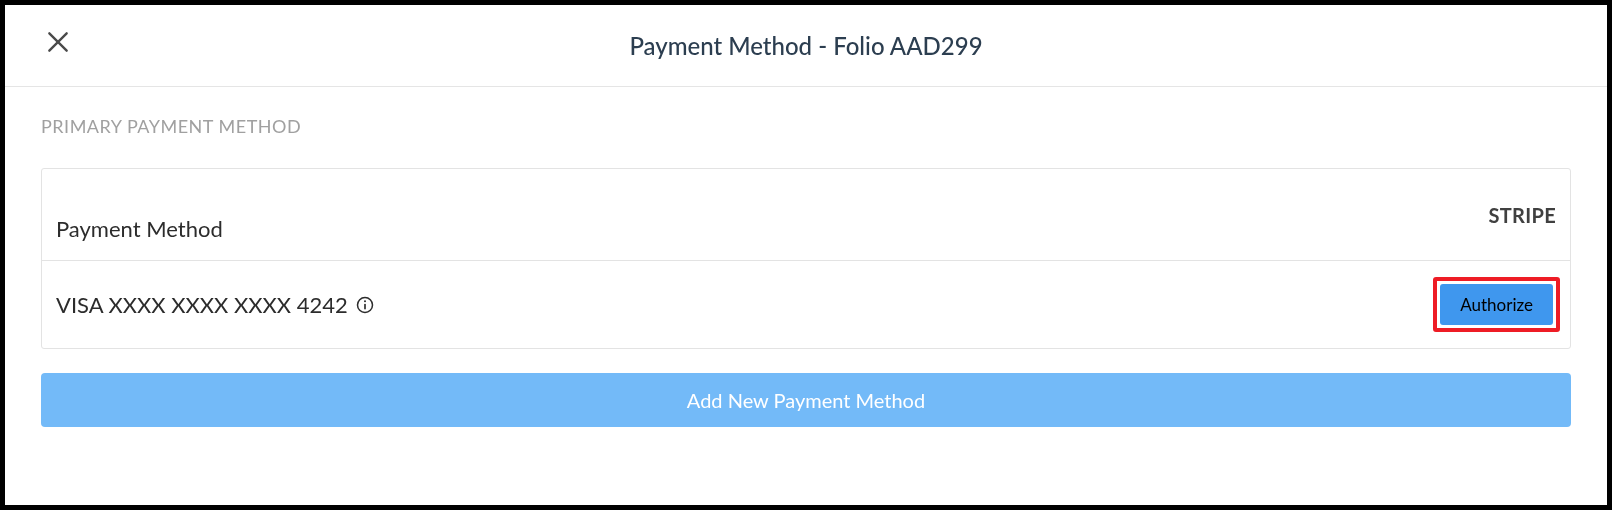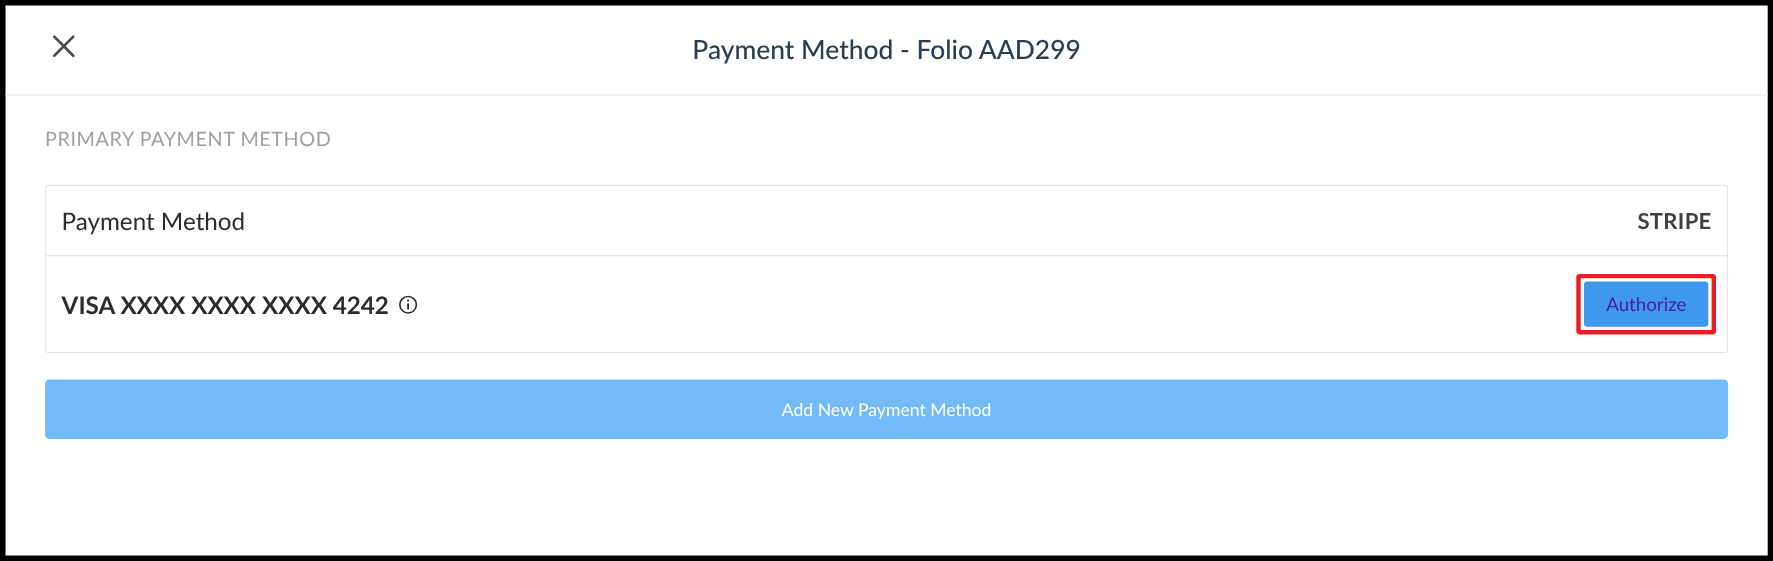--- a/index.html
+++ b/index.html
@@ -70,76 +70,77 @@
       display: flex;
       justify-content: space-between;
       align-items: center;
       padding: 18px 14px 18px 14px;
       border-bottom: 1px solid #e3e3e3;
     }
     .pm-label {
       font-size: 22px;
       color: #2c2c2c;
       font-weight: 400;
+      margin-top: 28px;
     }
     .provider-label {
       font-size: 20px;
       color: #404040;
       font-weight: 700;
       letter-spacing: 0.3px;
     }
     .table-data-row {
       display: flex;
       justify-content: space-between;
       align-items: center;
       padding: 16px 10px 16px 14px;
     }
     .card-info {
       display: flex;
       align-items: center;
       font-size: 22px;
       color: #2c2c2c;
-      font-weight: 700;
+      font-weight: 400;
     }
     .info-icon {
       display: inline-flex;
       align-items: center;
       justify-content: center;
       margin-left: 6px;
       width: 22px;
       height: 22px;
     }
     .highlight-box {
       border: 4px solid #ee1c25;
       border-radius: 3px;
       padding: 3px;
     }
     .authorize-btn {
       background: #3f97ee;
-      color: #4c1d95;
+      color: #000000;
       border: none;
       border-radius: 3px;
       font-size: 17px;
       padding: 10px 20px;
       cursor: pointer;
       font-weight: 400;
       font-family: inherit;
     }
     .action-buttons {
       display: flex;
       flex-direction: column;
       gap: 16px;
     }
     .wide-btn {
       width: 100%;
       height: 54px;
       border: none;
       border-radius: 4px;
       color: #fff;
-      font-size: 16px;
+      font-size: 20px;
       font-weight: 400;
       cursor: pointer;
       font-family: inherit;
     }
     .btn-light {
       background: #73baf8;
     }
     .btn-primary {
       background: #3f97ee;
     }

